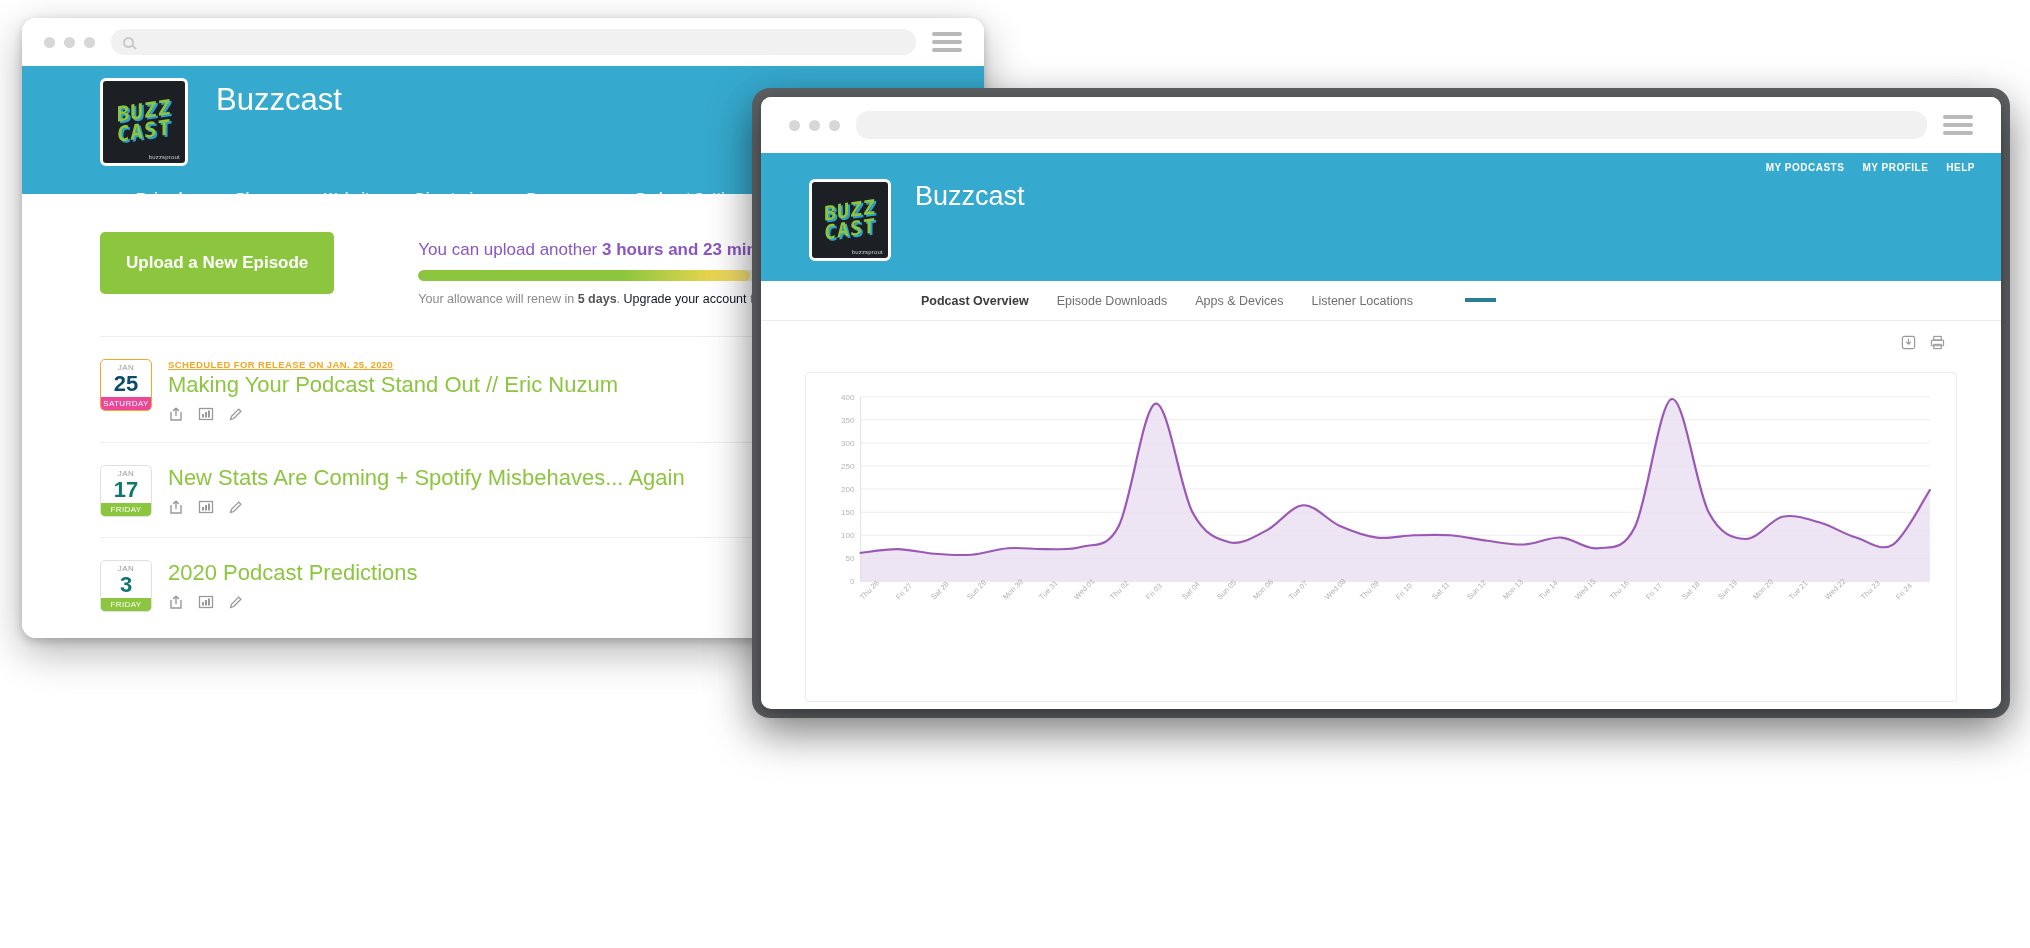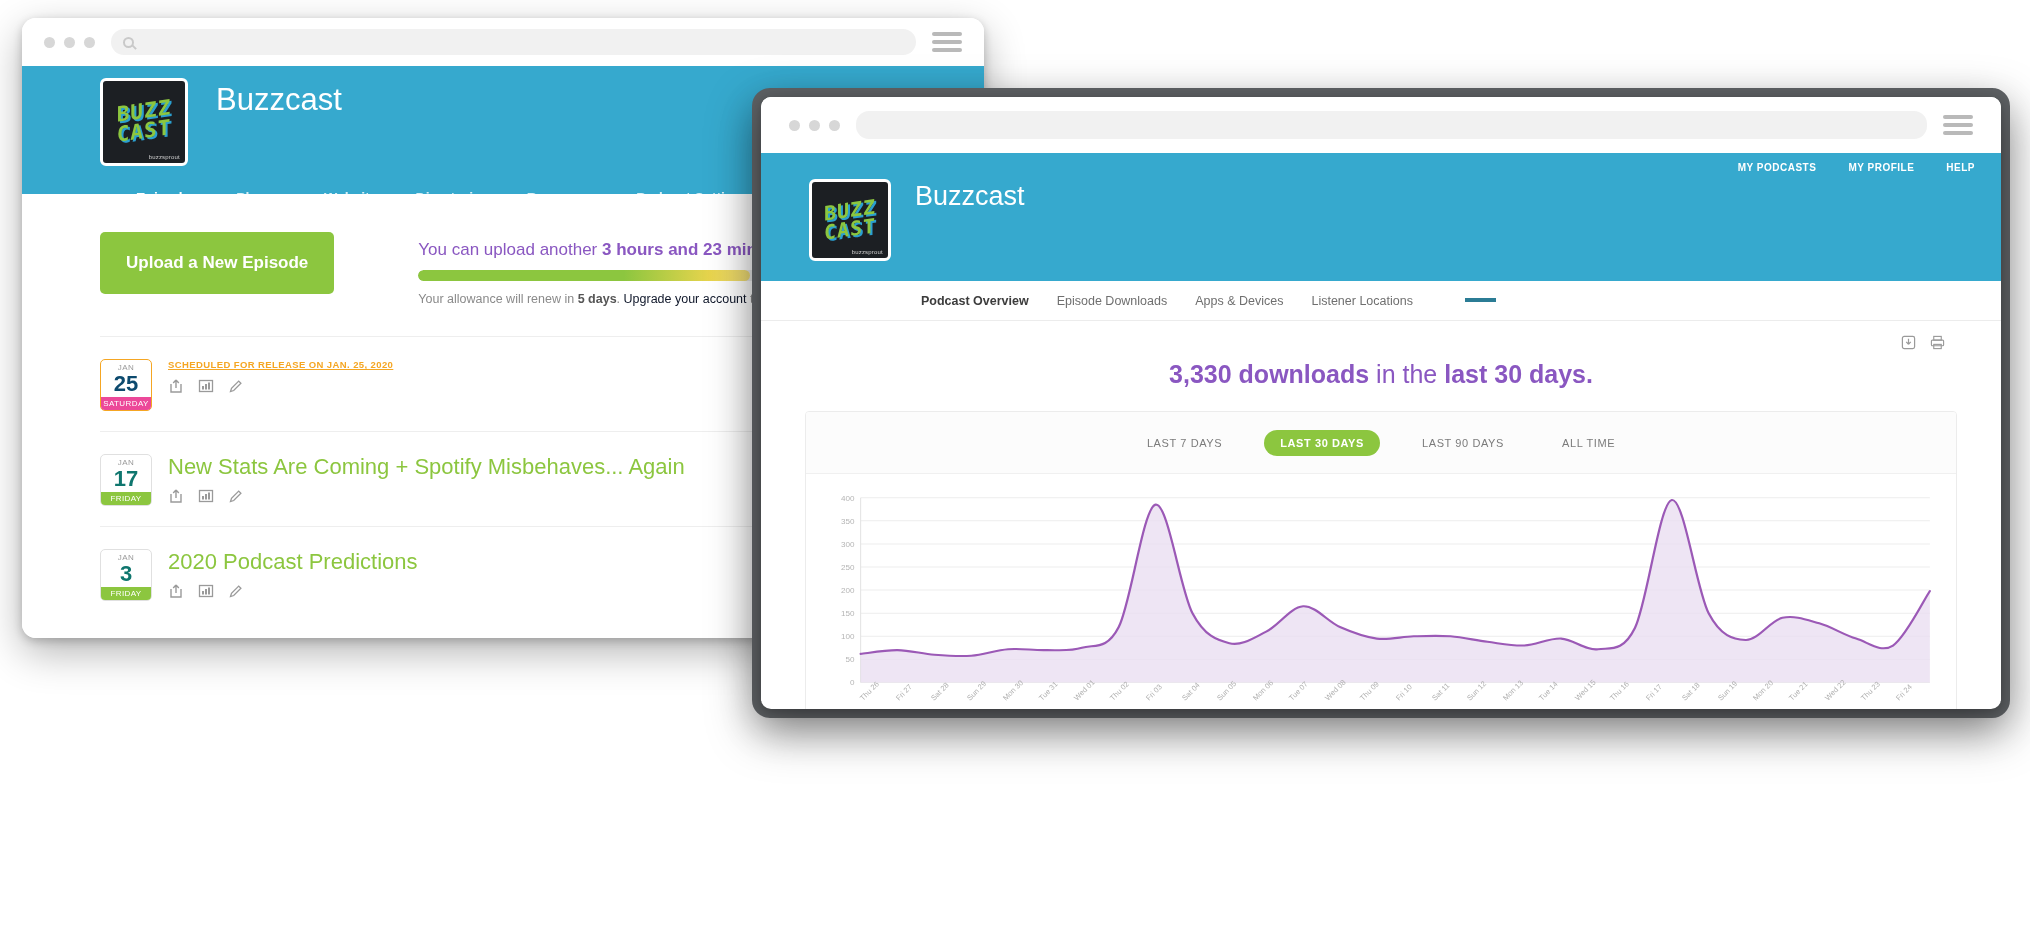--- a/index.html
+++ b/index.html
@@ -59,21 +59,21 @@
     right: -3px; bottom: -4px;
     transform: rotate(-45deg);
   }
   .hamburger { display: flex; flex-direction: column; gap: 4px; width: 30px; }
   .hamburger span { display: block; height: 4px; background: #b9b9b9; border-radius: 2px; }
 
   
   .app-header { background: #36a9ce; position: relative; }
   .topnav {
     display: flex; justify-content: flex-end; 
-    gap: 32px; padding: 9px 26px 0 0;
+    gap: 18px; padding: 9px 26px 0 0;
     font-size: 10px; font-weight: bold; letter-spacing: 0.5px;
     color: #ffffff;
   }
   .topnav span { cursor: pointer; }
   .brandrow { display: flex; align-items: flex-start; padding-left: 0; }
   .cover {
     background: #1c1f23;
     border: 3px solid #ffffff;
     border-radius: 6px;
     position: relative;
@@ -326,20 +326,21 @@
       <div class="ep-list">
 
         <div class="ep-row">
           <div class="datebox scheduled">
             <div class="dm">JAN</div>
             <div class="dd">25</div>
             <div class="dw">SATURDAY</div>
           </div>
           <div class="ep-main">
             <span class="ep-sched">SCHEDULED FOR RELEASE ON JAN. 25, 2020</span>
+            <a class="ep-title" href="#">Making Your Podcast Stand Out // Eric Nuzum</a>
             <div class="ep-icons">
               <svg width="16" height="16" viewBox="0 0 16 16">
                   <path d="M3 6v8h10V6" fill="none" stroke="#9a9a9a" stroke-width="1.4"></path>
                   <path d="M8 10V2M8 2L5.2 5M8 2l2.8 3" fill="none" stroke="#9a9a9a" stroke-width="1.4"></path>
                 </svg>
               <svg width="16" height="16" viewBox="0 0 16 16">
                   <rect x="1.5" y="2.5" width="13" height="11" fill="none" stroke="#9a9a9a" stroke-width="1.3"></rect>
                   <rect x="4" y="8" width="2" height="3.5" fill="#9a9a9a"></rect>
                   <rect x="7" y="6" width="2" height="5.5" fill="#9a9a9a"></rect>
                   <rect x="10" y="4.5" width="2" height="7" fill="#9a9a9a"></rect>
@@ -478,31 +479,22 @@
               <rect x="1.5" y="1.5" width="13" height="13" rx="2" fill="none" stroke="#9a9a9a" stroke-width="1.3"></rect>
               <path d="M8 4v6M8 10l-2.4-2.6M8 10l2.4-2.6" fill="none" stroke="#9a9a9a" stroke-width="1.3"></path>
             </svg>
           <svg width="15" height="15" viewBox="0 0 16 16">
               <rect x="4" y="1.5" width="8" height="4" fill="none" stroke="#9a9a9a" stroke-width="1.2"></rect>
               <rect x="1.5" y="5.5" width="13" height="6" rx="1" fill="none" stroke="#9a9a9a" stroke-width="1.2"></rect>
               <rect x="4" y="10" width="8" height="4.5" fill="none" stroke="#9a9a9a" stroke-width="1.2"></rect>
             </svg>
         </div>
 
-        <div class="headline">
-          <b>3,330 downloads</b><span> in the </span><b>last 30 days.</b>
-        </div>
 
         <div class="card">
-          <div class="range-row">
-            <span class="range">LAST 7 DAYS</span>
-            <span class="range active">LAST 30 DAYS</span>
-            <span class="range">LAST 90 DAYS</span>
-            <span class="range">ALL TIME</span>
-          </div>
           <div class="chart-wrap">
             <svg class="chart-svg" id="chart-svg" viewBox="0 0 1100 210" preserveAspectRatio="none">
                 <line x1="40" y1="200" x2="1092" y2="200" stroke="#ededed" stroke-width="1"></line>
                 <text x="34" y="203" text-anchor="end" font-size="8" fill="#b5b5b5" font-family="Liberation Sans, sans-serif">0</text>
                 <line x1="40" y1="175.75" x2="1092" y2="175.75" stroke="#ededed" stroke-width="1"></line>
                 <text x="34" y="178.75" text-anchor="end" font-size="8" fill="#b5b5b5" font-family="Liberation Sans, sans-serif">50</text>
                 <line x1="40" y1="151.5" x2="1092" y2="151.5" stroke="#ededed" stroke-width="1"></line>
                 <text x="34" y="154.5" text-anchor="end" font-size="8" fill="#b5b5b5" font-family="Liberation Sans, sans-serif">100</text>
                 <line x1="40" y1="127.25" x2="1092" y2="127.25" stroke="#ededed" stroke-width="1"></line>
                 <text x="34" y="130.25" text-anchor="end" font-size="8" fill="#b5b5b5" font-family="Liberation Sans, sans-serif">150</text>

